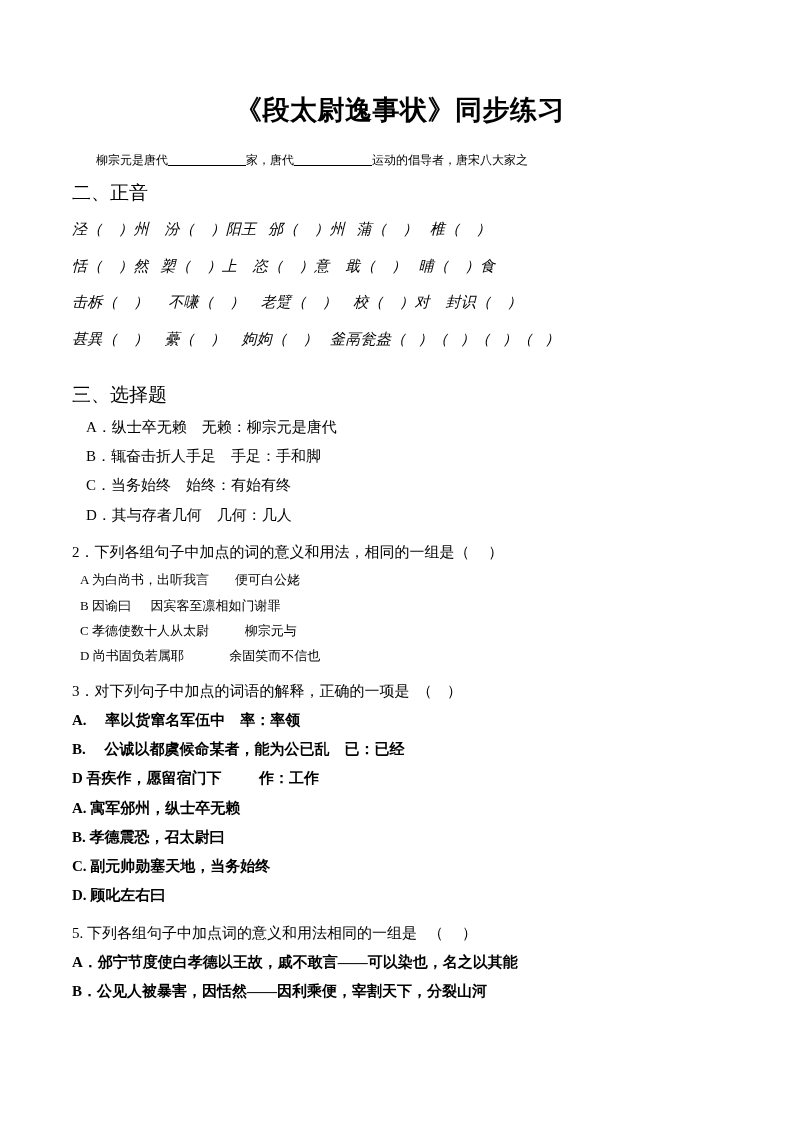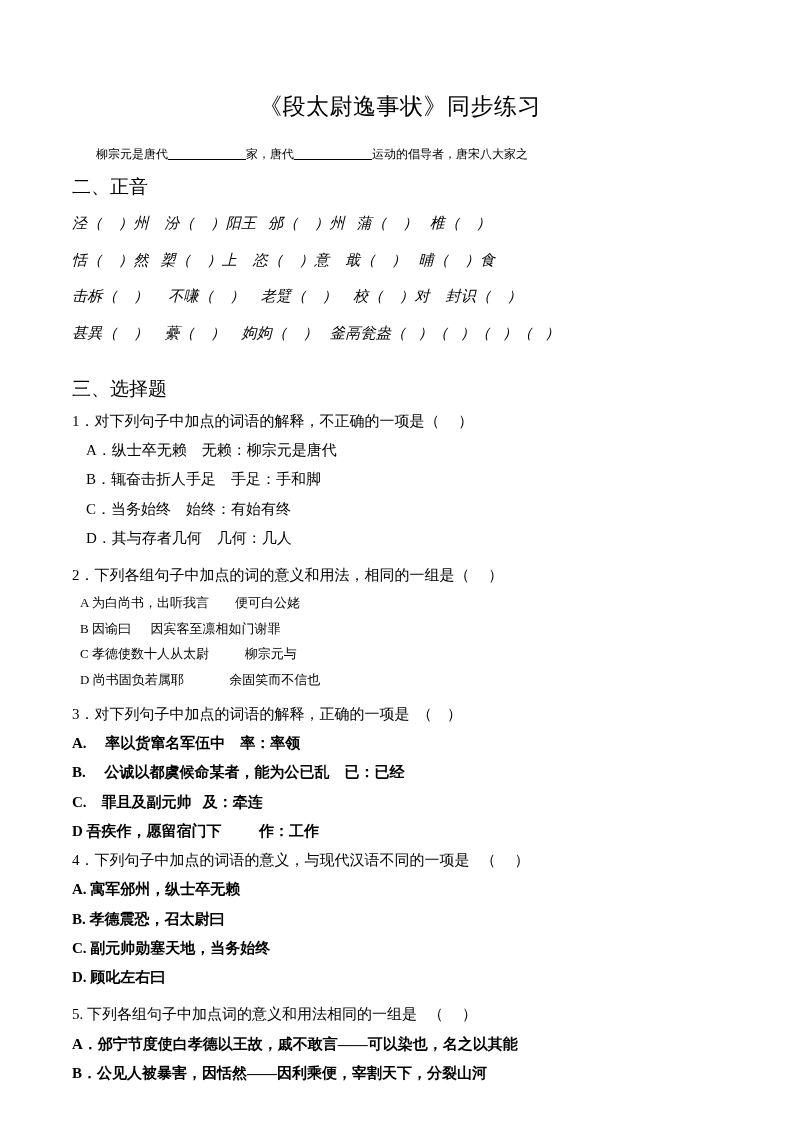--- a/index.html
+++ b/index.html
@@ -17,22 +17,22 @@
   }
   .page {
     width: 800px;
     height: 1132px;
     box-sizing: border-box;
     padding: 80px 72px 40px 72px;
     position: relative;
   }
   .doc-title {
     text-align: center;
-    font-size: 23px;
-    font-weight: normal;
+    font-size: 27px;
+    font-weight: bold;
     letter-spacing: 0.5px;
     margin: 10px 0 18px 0;
     line-height: 1.5;
   }
   .para {
     font-size: 12px;
     line-height: 1.95;
     margin: 0 0 2px 0;
     text-align: justify;
   }
@@ -116,43 +116,40 @@
 
   <div class="pinyin-row">泾（    ）州    汾（    ）阳王   邠（    ）州   蒲（    ）   椎（    ）</div>
   <div class="pinyin-row">恬（    ）然   槊（    ）上    恣（    ）意    戢（    ）   晡（    ）食</div>
   <div class="pinyin-row">击柝（    ）     不嗛（    ）    老躄（    ）    校（    ）对    封识（    ）</div>
   <div class="pinyin-row">甚異（    ）    虆（    ）    姁姁（    ）   釜鬲瓮盎（   ）（   ）（   ）（   ）</div>
 
   <div class="gap"></div>
 
   <div class="section-head">三、选择题</div>
 
-  <div class="q">1．对下列句子中加点的词语的解释，不正确的一项是（     ）</div>
   <div class="q-opt">A．纵士卒无赖    无赖：柳宗元是唐代</div>
   <div class="q-opt">B．辄奋击折人手足    手足：手和脚</div>
   <div class="q-opt">C．当务始终    始终：有始有终</div>
   <div class="q-opt">D．其与存者几何    几何：几人</div>
 
   <div class="gap-sm"></div>
 
   <div class="q">2．下列各组句子中加点的词的意义和用法，相同的一组是（     ）</div>
   <div class="q-opt-2">A 为白尚书，出听我言        便可白公姥</div>
   <div class="q-opt-2">B 因谕曰      因宾客至凛相如门谢罪</div>
   <div class="q-opt-2">C 孝德使数十人从太尉           柳宗元与</div>
   <div class="q-opt-2">D 尚书固负若属耶              余固笑而不信也</div>
 
   <div class="gap-sm"></div>
 
   <div class="q">3．对下列句子中加点的词语的解释，正确的一项是  （    ）</div>
   <div class="q-opt-0">A.     率以货窜名军伍中    率：率领</div>
   <div class="q-opt-0">B.     公诚以都虞候命某者，能为公已乱    已：已经</div>
-  <div class="q-opt-0">C.    罪且及副元帅   及：牵连</div>
   <div class="q-opt-0">D 吾疾作，愿留宿门下          作：工作</div>
 
-  <div class="q">4．下列句子中加点的词语的意义，与现代汉语不同的一项是   （     ）</div>
   <div class="q-opt-0">A. 寓军邠州，纵士卒无赖</div>
   <div class="q-opt-0">B. 孝德震恐，召太尉曰</div>
   <div class="q-opt-0">C. 副元帅勋塞天地，当务始终</div>
   <div class="q-opt-0">D. 顾叱左右曰</div>
 
   <div class="gap-sm"></div>
 
   <div class="q">5. 下列各组句子中加点词的意义和用法相同的一组是   （     ）</div>
   <div class="q-opt-0">A．邠宁节度使白孝德以王故，戚不敢言——可以染也，名之以其能</div>
   <div class="q-opt-0">B．公见人被暴害，因恬然——因利乘便，宰割天下，分裂山河</div>

